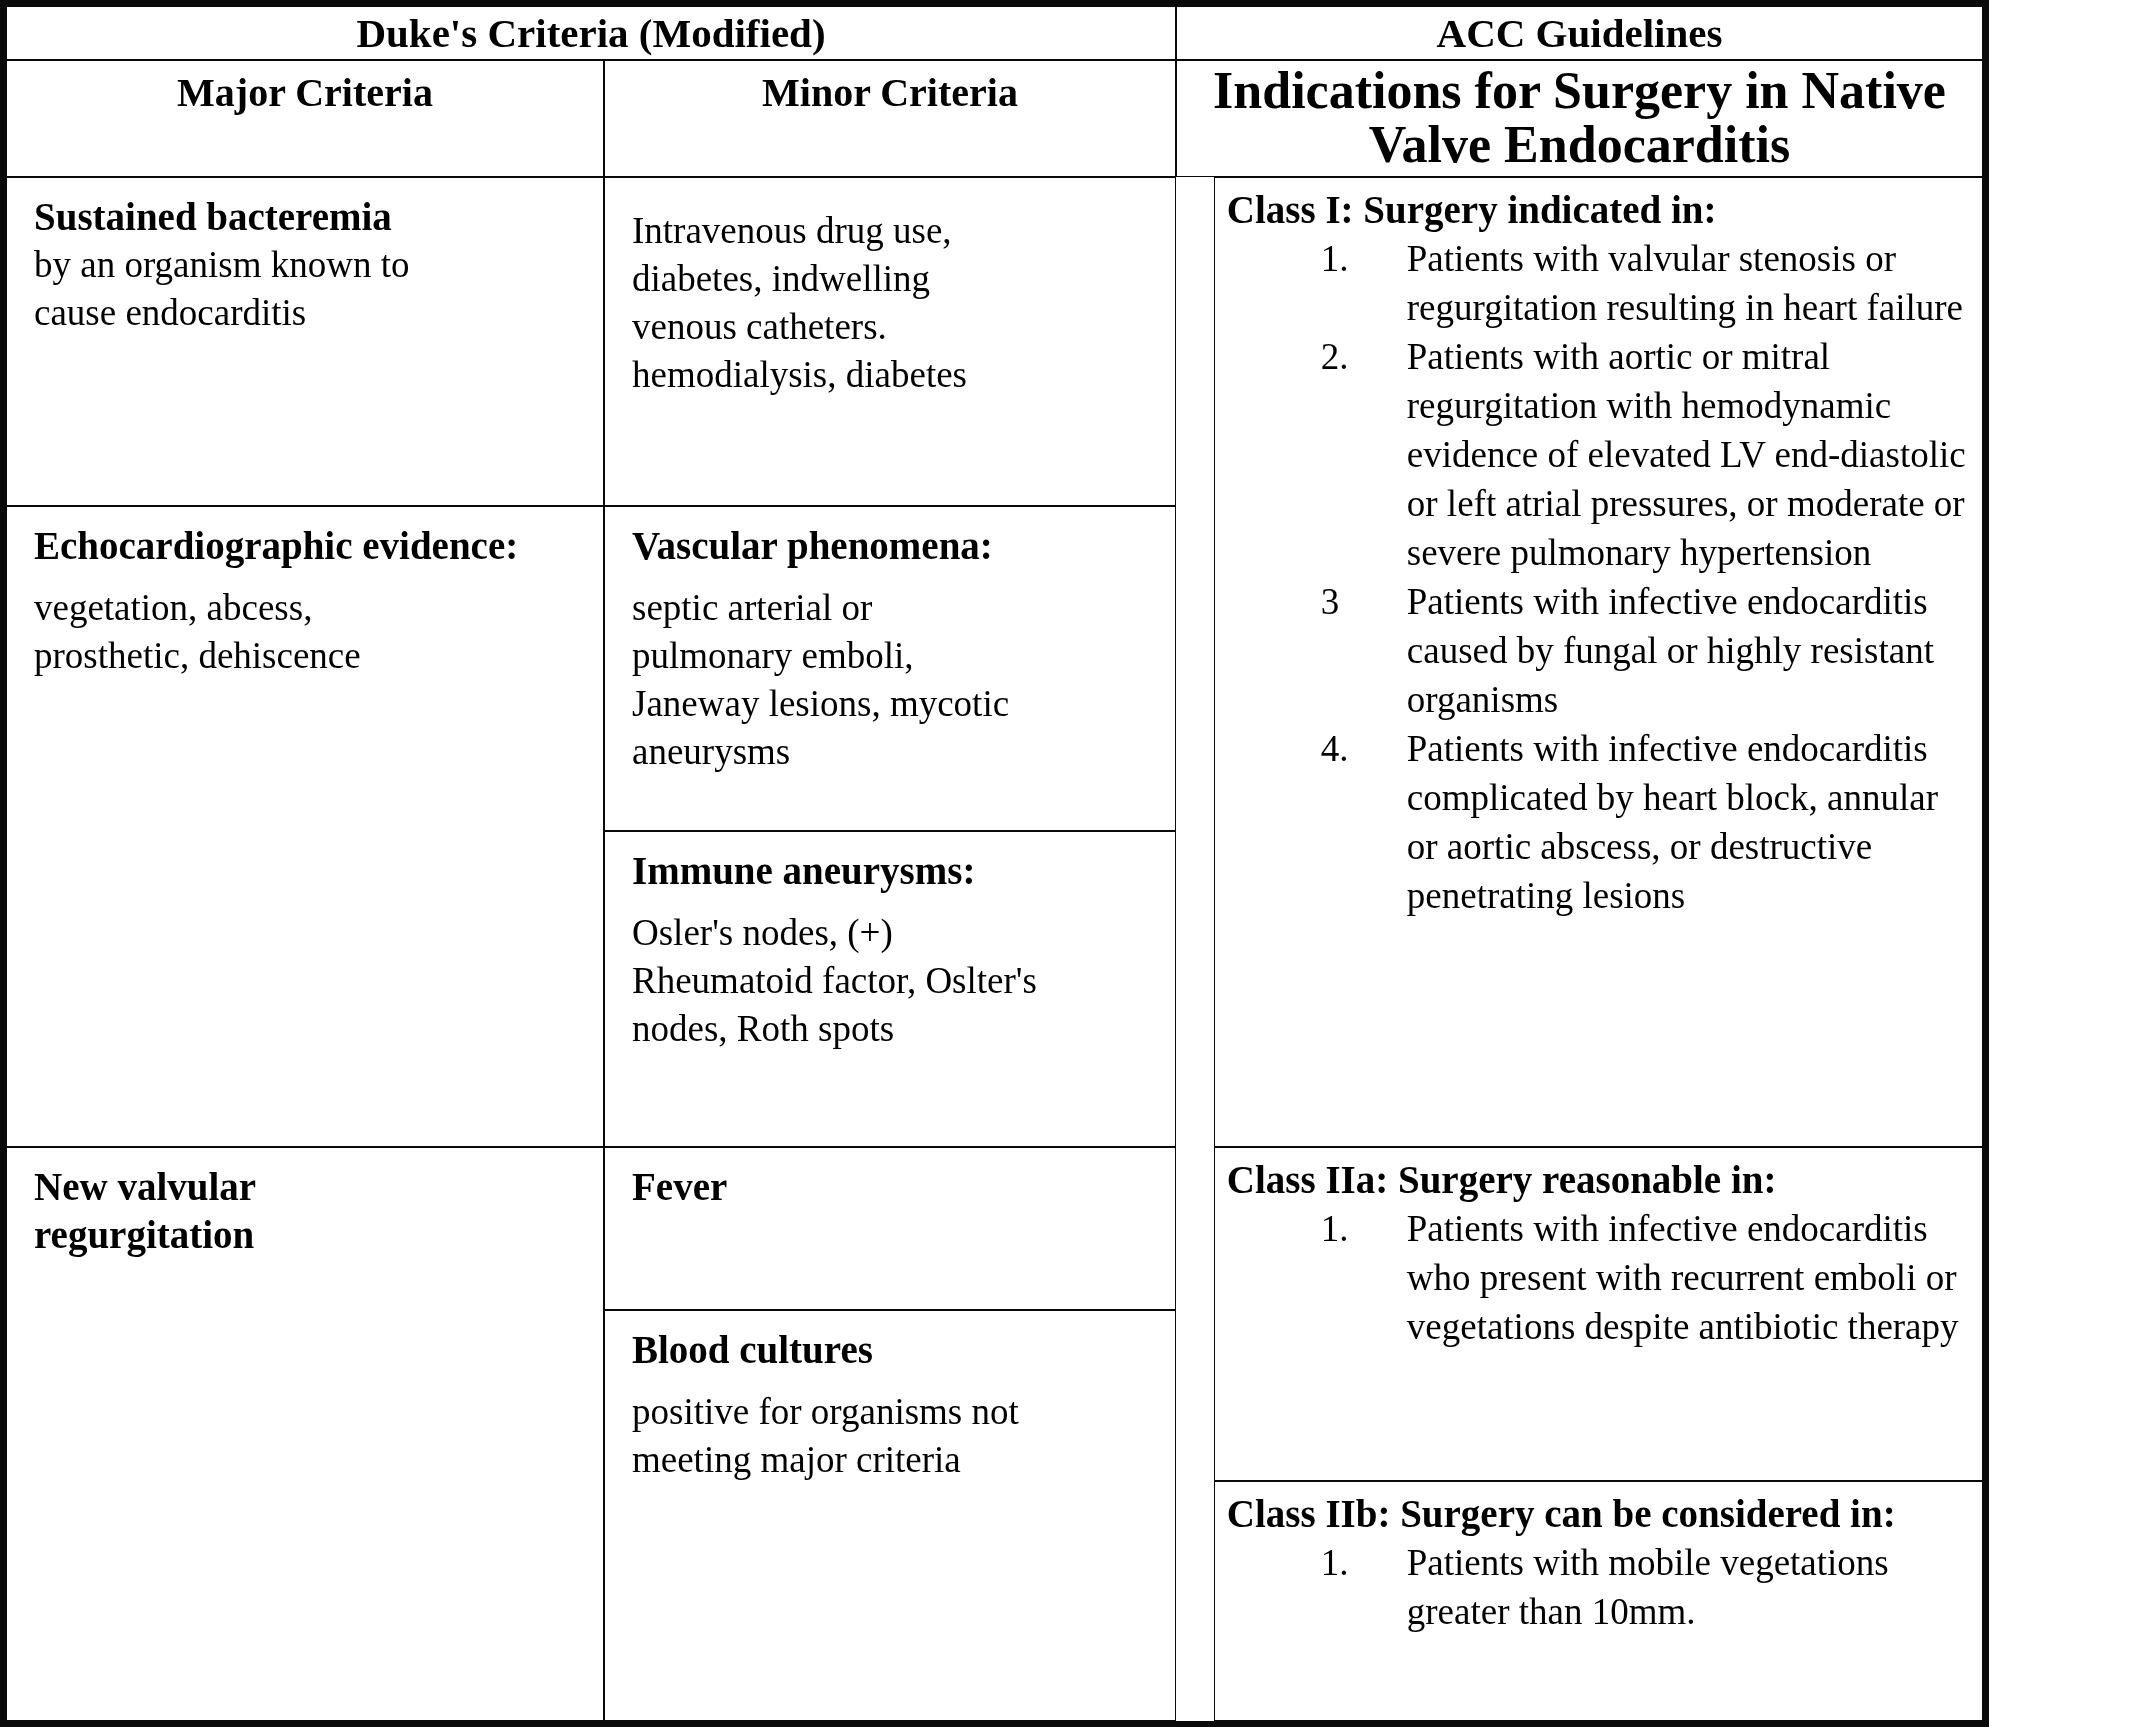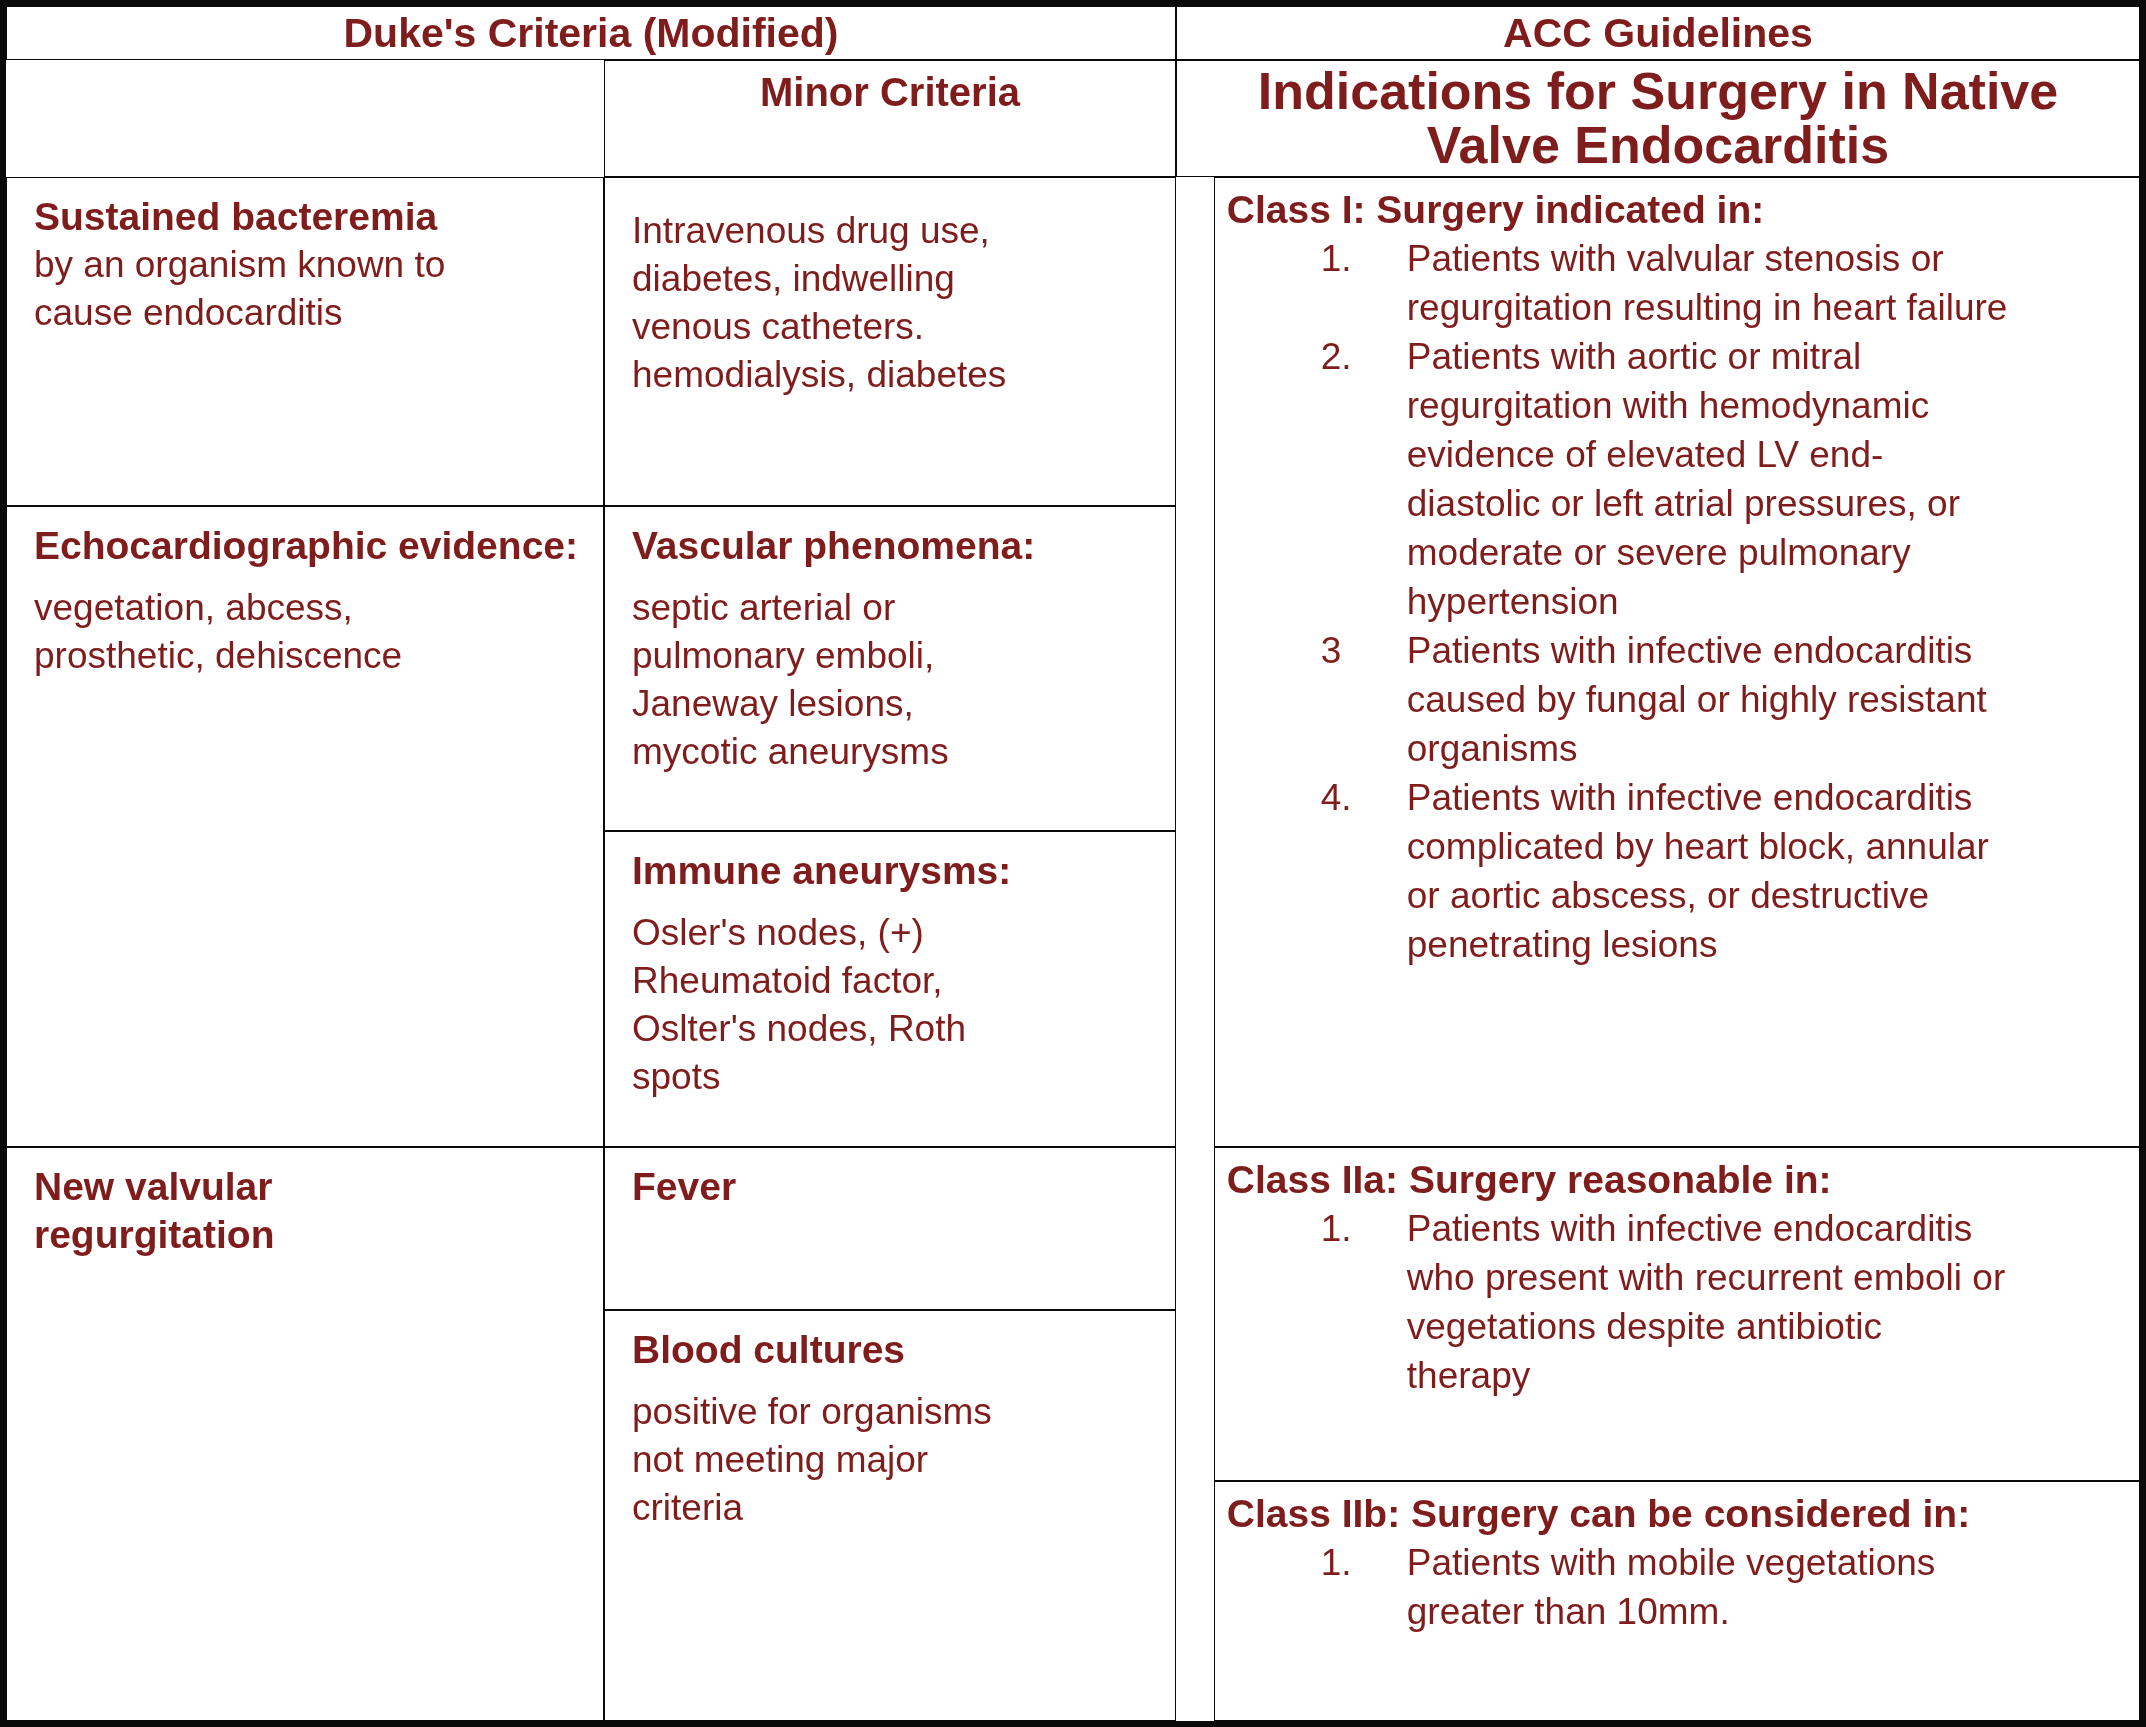--- a/index.html
+++ b/index.html
@@ -2,26 +2,26 @@
 <html style="font-size:13.5px"><head>
 <meta charset="utf-8">
 <style>
   html, body {
     margin: 0;
     padding: 0;
     background: #ffffff;
   }
   .page {
     position: relative;
-    width: 2146px;
+    width: 1989px;
     height: 1727px;
     box-sizing: border-box;
     background: #ffffff;
-    color: #7f1d1d;
-    font-family: Liberation Sans, sans-serif;
+    color: #000000;
+    font-family: Liberation Serif, serif;
     border: 6.7px solid #0a0a0a;
     display: grid;
     grid-template-columns: 598px 572px 1fr;
     grid-template-rows: 54px 117px 329px 325px 316px 163px 171px 1fr;
   }
   .cell {
     box-sizing: border-box;
     border: 1.7px solid #0a0a0a;
     overflow: hidden;
     background: #ffffff;
@@ -116,20 +116,23 @@
 
 <div class="page">
 
   <div class="cell title-cell a-dukes">
     <span>Duke's Criteria (Modified)</span>
   </div>
   <div class="cell title-cell a-acct">
     <span>ACC Guidelines</span>
   </div>
 
+  <div class="cell colhead-cell a-major">
+    <span>Major Criteria</span>
+  </div>
   <div class="cell colhead-cell a-minor">
     <span>Minor Criteria</span>
   </div>
   <div class="cell colhead-cell wide a-indic">
     <span>Indications for Surgery in Native Valve Endocarditis</span>
   </div>
 
   <div class="cell duke-cell c-sb a-sb">
     <div class="lead">Sustained bacteremia</div>
     <div class="bodytext">by an organism known to cause endocarditis</div>

